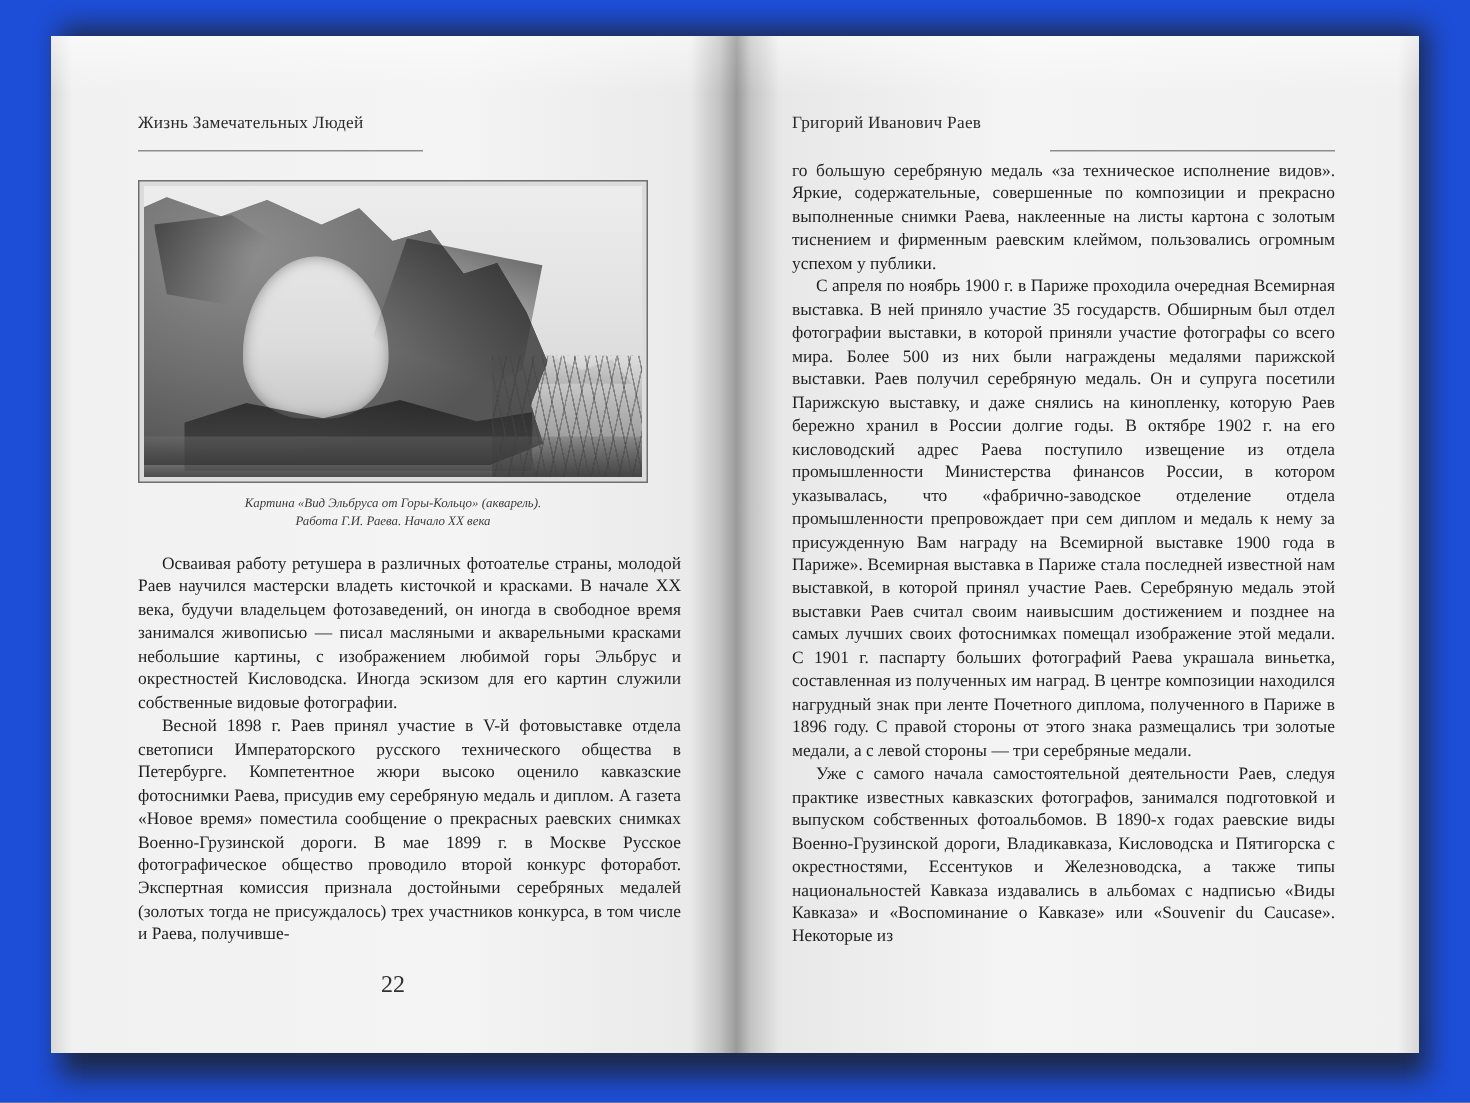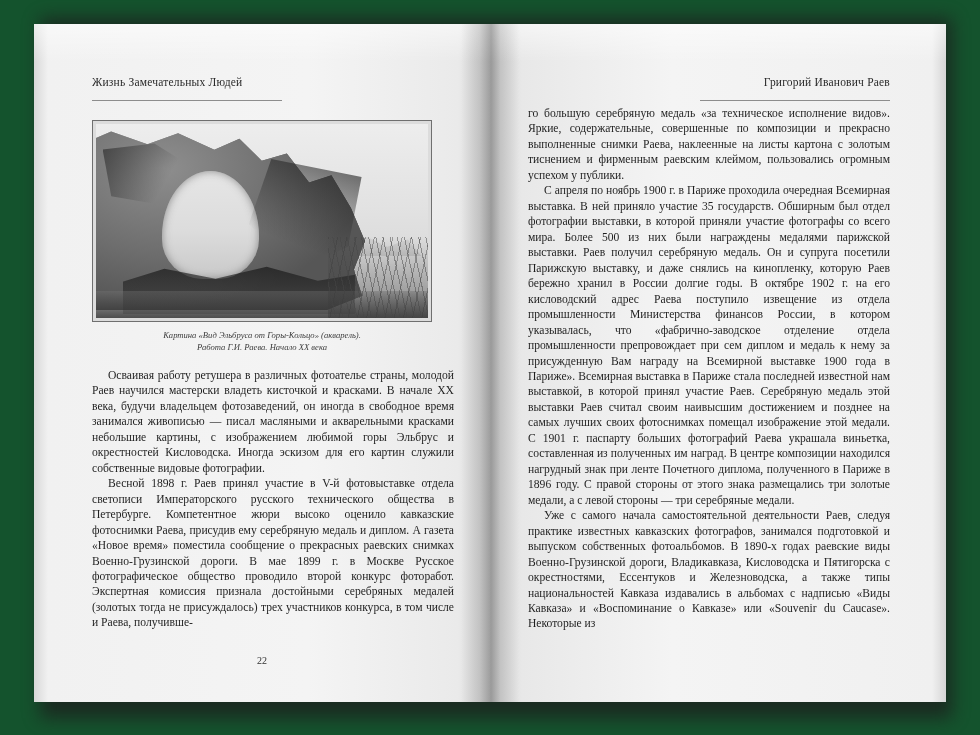--- a/index.html
+++ b/index.html
@@ -11,21 +11,21 @@
     height: 735px;
     background: #2b2b2b;
     font-family: "Liberation Serif", "DejaVu Serif", serif;
     overflow: hidden;
   }
 
   .scene {
     position: relative;
     width: 980px;
     height: 735px;
-    background: #14532d;
+    background: #1d4ed8;
   }
 
   
   .book-shadow {
     position: absolute;
     left: 40px;
     top: 18px;
     width: 912px;
     height: 700px;
     background: #1d1d1d;
@@ -94,21 +94,21 @@
   
   .runhead {
     font-size: 11.5px;
     letter-spacing: .2px;
     color: #2a2a2a;
     white-space: nowrap;
     position: relative;
     height: 22px;
   }
   .runhead-left  { text-align: left; }
-  .runhead-right { text-align: right; }
+  .runhead-right { }
 
   .rule {
     position: absolute;
     bottom: -3px;
     height: 1px;
     background: #8d8d8d;
   }
   .runhead-left  .rule { left: 0;  width: 190px; }
   .runhead-right .rule { right: 0; width: 190px; }
 
@@ -224,21 +224,21 @@
   }
   .body-text p.cont { text-indent: 0; }
 
   
   .folio {
     position: absolute;
     bottom: 36px;
     width: 100%;
     left: 0;
     text-align: center;
-    font-size: 10px;
+    font-size: 16px;
     color: #303030;
   }
   .page-left  .folio { padding-right: 22px; }
   .page-right .folio { padding-left: 22px; }
 </style>
 </head>
 <body>
 
 <div class="scene">
 

